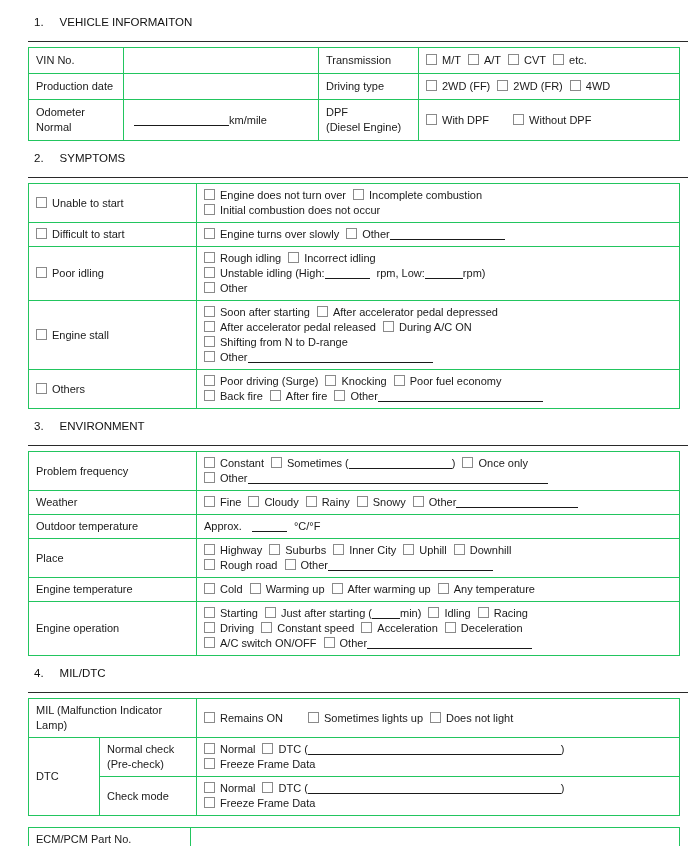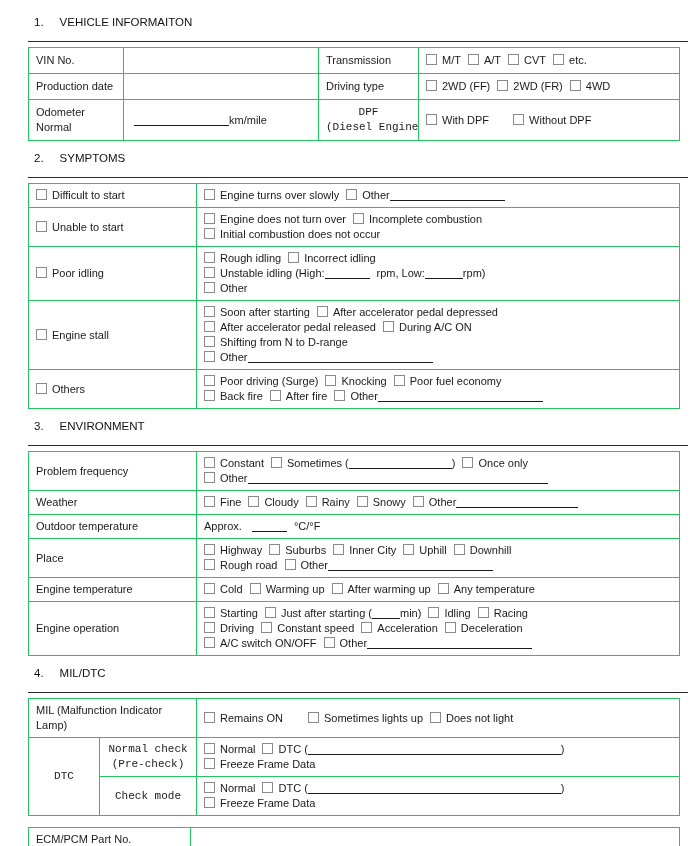--- a/index.html
+++ b/index.html
@@ -16,21 +16,21 @@
     font-size:11.5px;color:#111;
   }
   .hnum{display:inline-block;margin-right:16px;}
   table{border-collapse:collapse;table-layout:fixed;width:651px;background:#fff;}
   td{
     border:1px solid #22c55e;vertical-align:middle;
     padding:4px 7px;overflow:hidden;
   }
   .t1 td{padding:5px 7px;}
   .t5 td{padding:4px 7px;}
-  td.center{text-align:center;font-family:Liberation Mono, monospace;}
+  td.center{text-align:left;}
   .line{line-height:15px;white-space:nowrap;}
   td.wrap .line{white-space:normal;}
   .cbitem{display:inline-block;}
   .box{
     display:inline-block;width:9px;height:9px;border:1px solid #8a8a8a;
     background:#fff;vertical-align:-1px;
   }
   .cblab{margin-left:5px;}
   .blank{
     display:inline-block;height:11px;border-bottom:1px solid #1a1a1a;
@@ -103,33 +103,33 @@
       <span class="hnum">2.</span><span class="htitle">SYMPTOMS</span>
     </div>
     <table>
       <colgroup>
           <col style="width:168px">
           <col style="width:483px">
         </colgroup>
       <tbody>
           <tr>
         <td>
-              <div class="line"><span class="cbitem"><span class="box"></span><span class="cblab">Difficult to start</span></span></div>
-            </td>
-        <td>
-              <div class="line"><span class="cbitem"><span class="box"></span><span class="cblab">Engine turns over slowly</span></span><span class="cbitem" style="margin-left: 7px;"><span class="box"></span><span class="cblab">Other</span></span><span class="blank" style="width: 115px;"></span></div>
-            </td>
-      </tr>
-      <tr>
-        <td>
               <div class="line"><span class="cbitem"><span class="box"></span><span class="cblab">Unable to start</span></span></div>
             </td>
         <td>
               <div class="line"><span class="cbitem"><span class="box"></span><span class="cblab">Engine does not turn over</span></span><span class="cbitem" style="margin-left: 7px;"><span class="box"></span><span class="cblab">Incomplete combustion</span></span></div>
               <div class="line"><span class="cbitem"><span class="box"></span><span class="cblab">Initial combustion does not occur</span></span></div>
+            </td>
+      </tr>
+      <tr>
+        <td>
+              <div class="line"><span class="cbitem"><span class="box"></span><span class="cblab">Difficult to start</span></span></div>
+            </td>
+        <td>
+              <div class="line"><span class="cbitem"><span class="box"></span><span class="cblab">Engine turns over slowly</span></span><span class="cbitem" style="margin-left: 7px;"><span class="box"></span><span class="cblab">Other</span></span><span class="blank" style="width: 115px;"></span></div>
             </td>
       </tr>
       <tr>
         <td>
               <div class="line"><span class="cbitem"><span class="box"></span><span class="cblab">Poor idling</span></span></div>
             </td>
         <td>
               <div class="line"><span class="cbitem"><span class="box"></span><span class="cblab">Rough idling</span></span><span class="cbitem" style="margin-left: 7px;"><span class="box"></span><span class="cblab">Incorrect idling</span></span></div>
               <div class="line"><span class="cbitem"><span class="box"></span><span class="cblab">Unstable idling (High:</span></span><span class="blank" style="width: 45px;"></span><span class="txt" style="margin-left: 7px;">rpm, Low:</span><span class="blank" style="width: 38px;"></span><span class="txt">rpm)</span></div>
               <div class="line"><span class="cbitem"><span class="box"></span><span class="cblab">Other</span></span></div>

